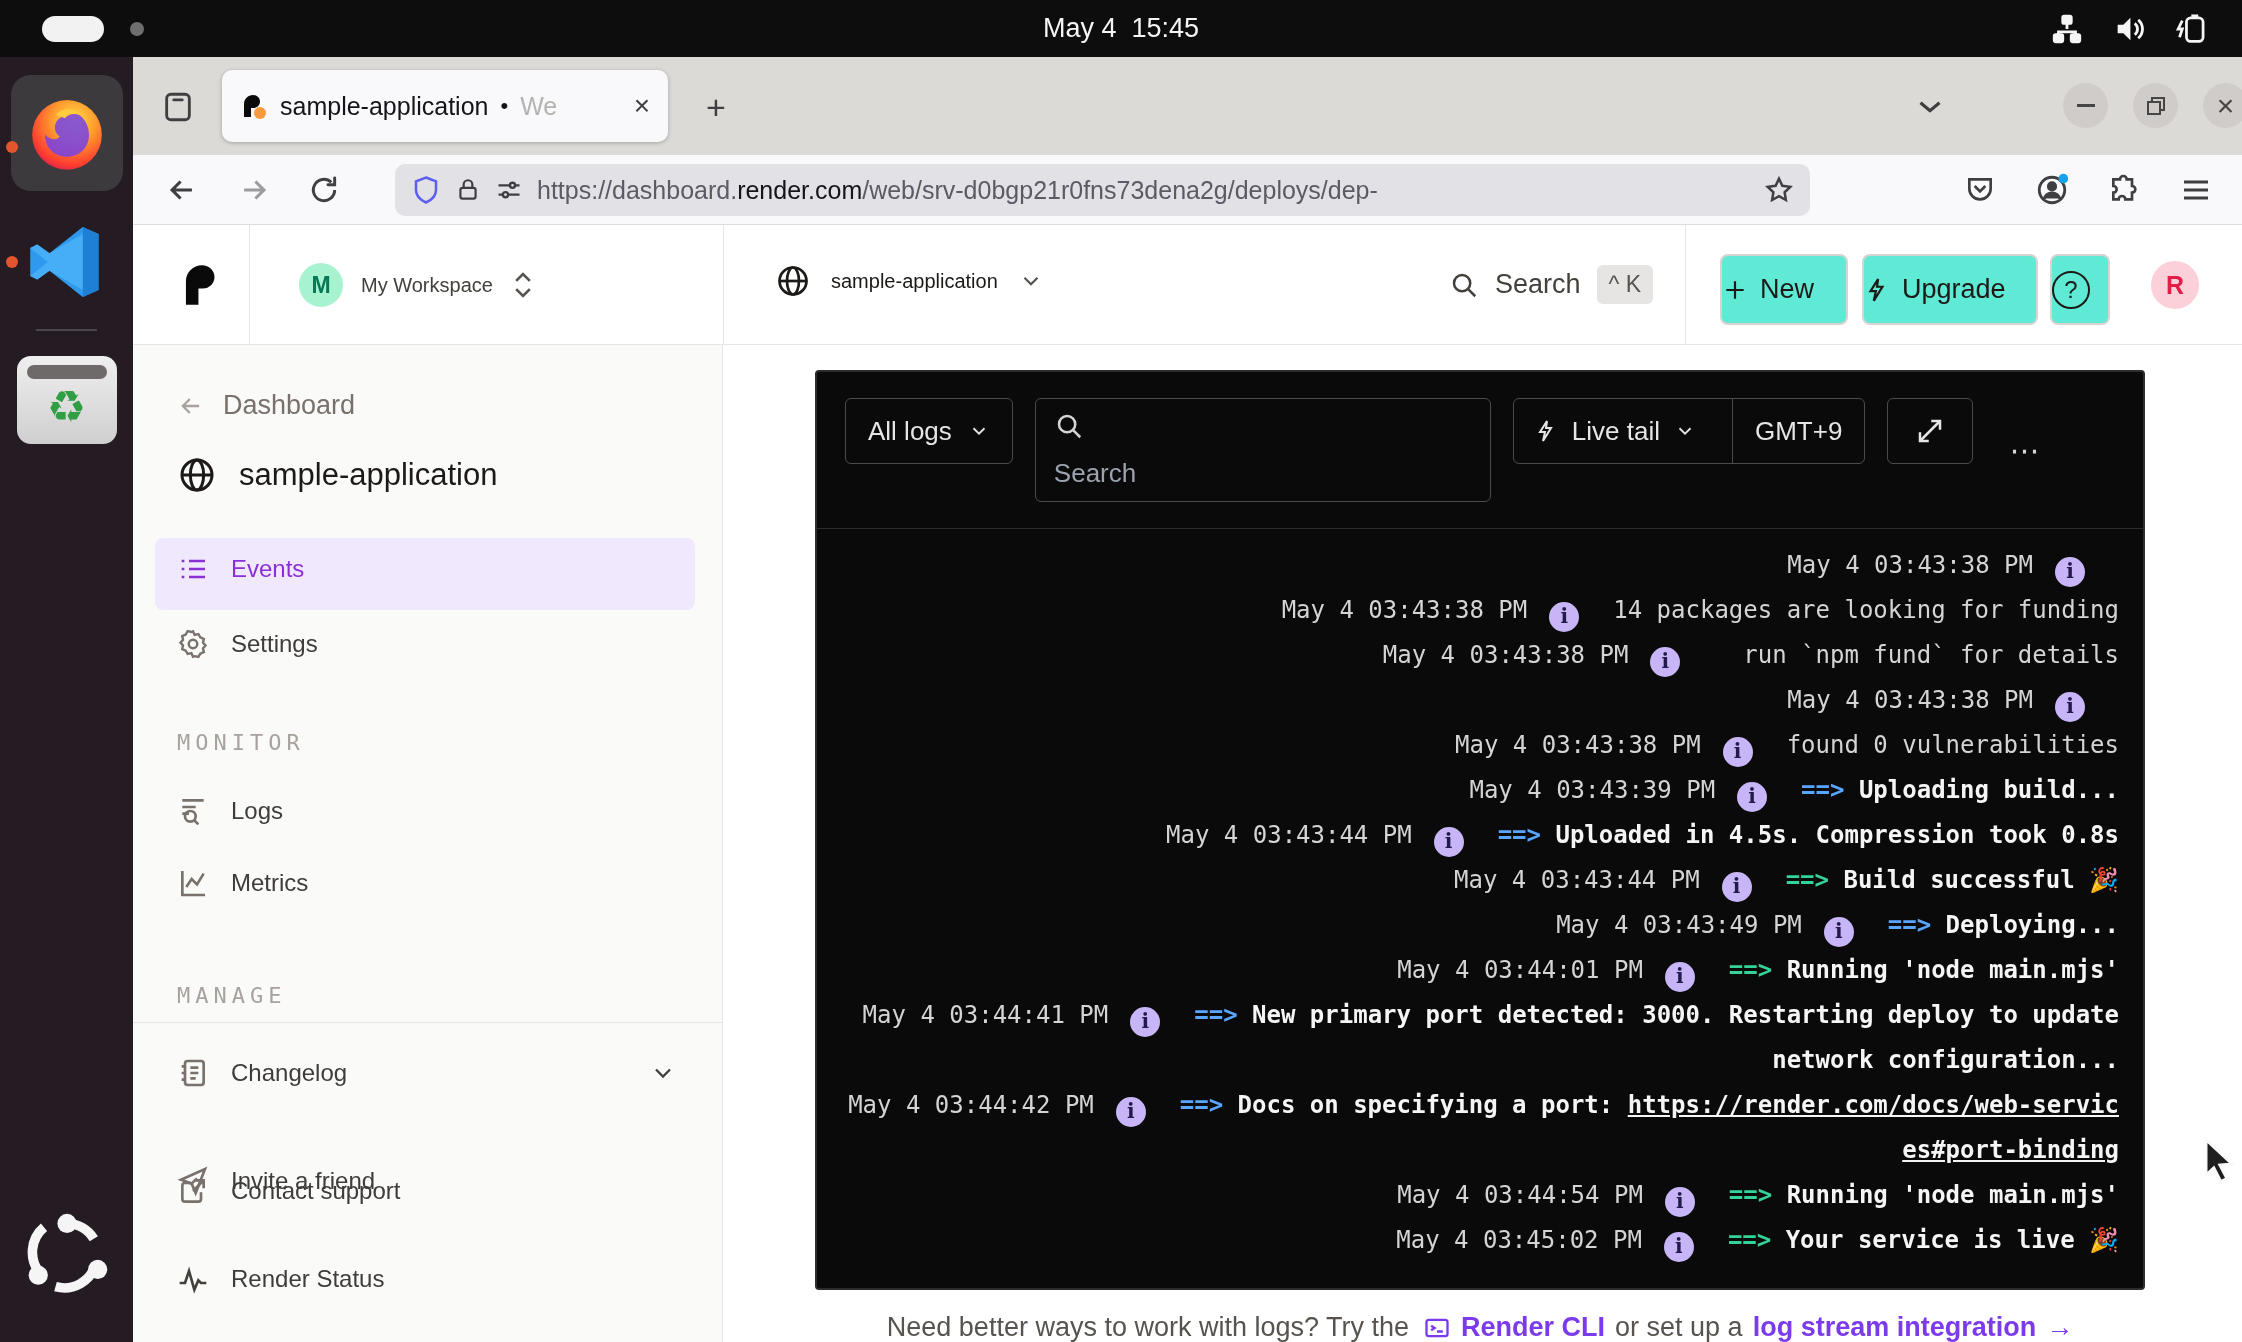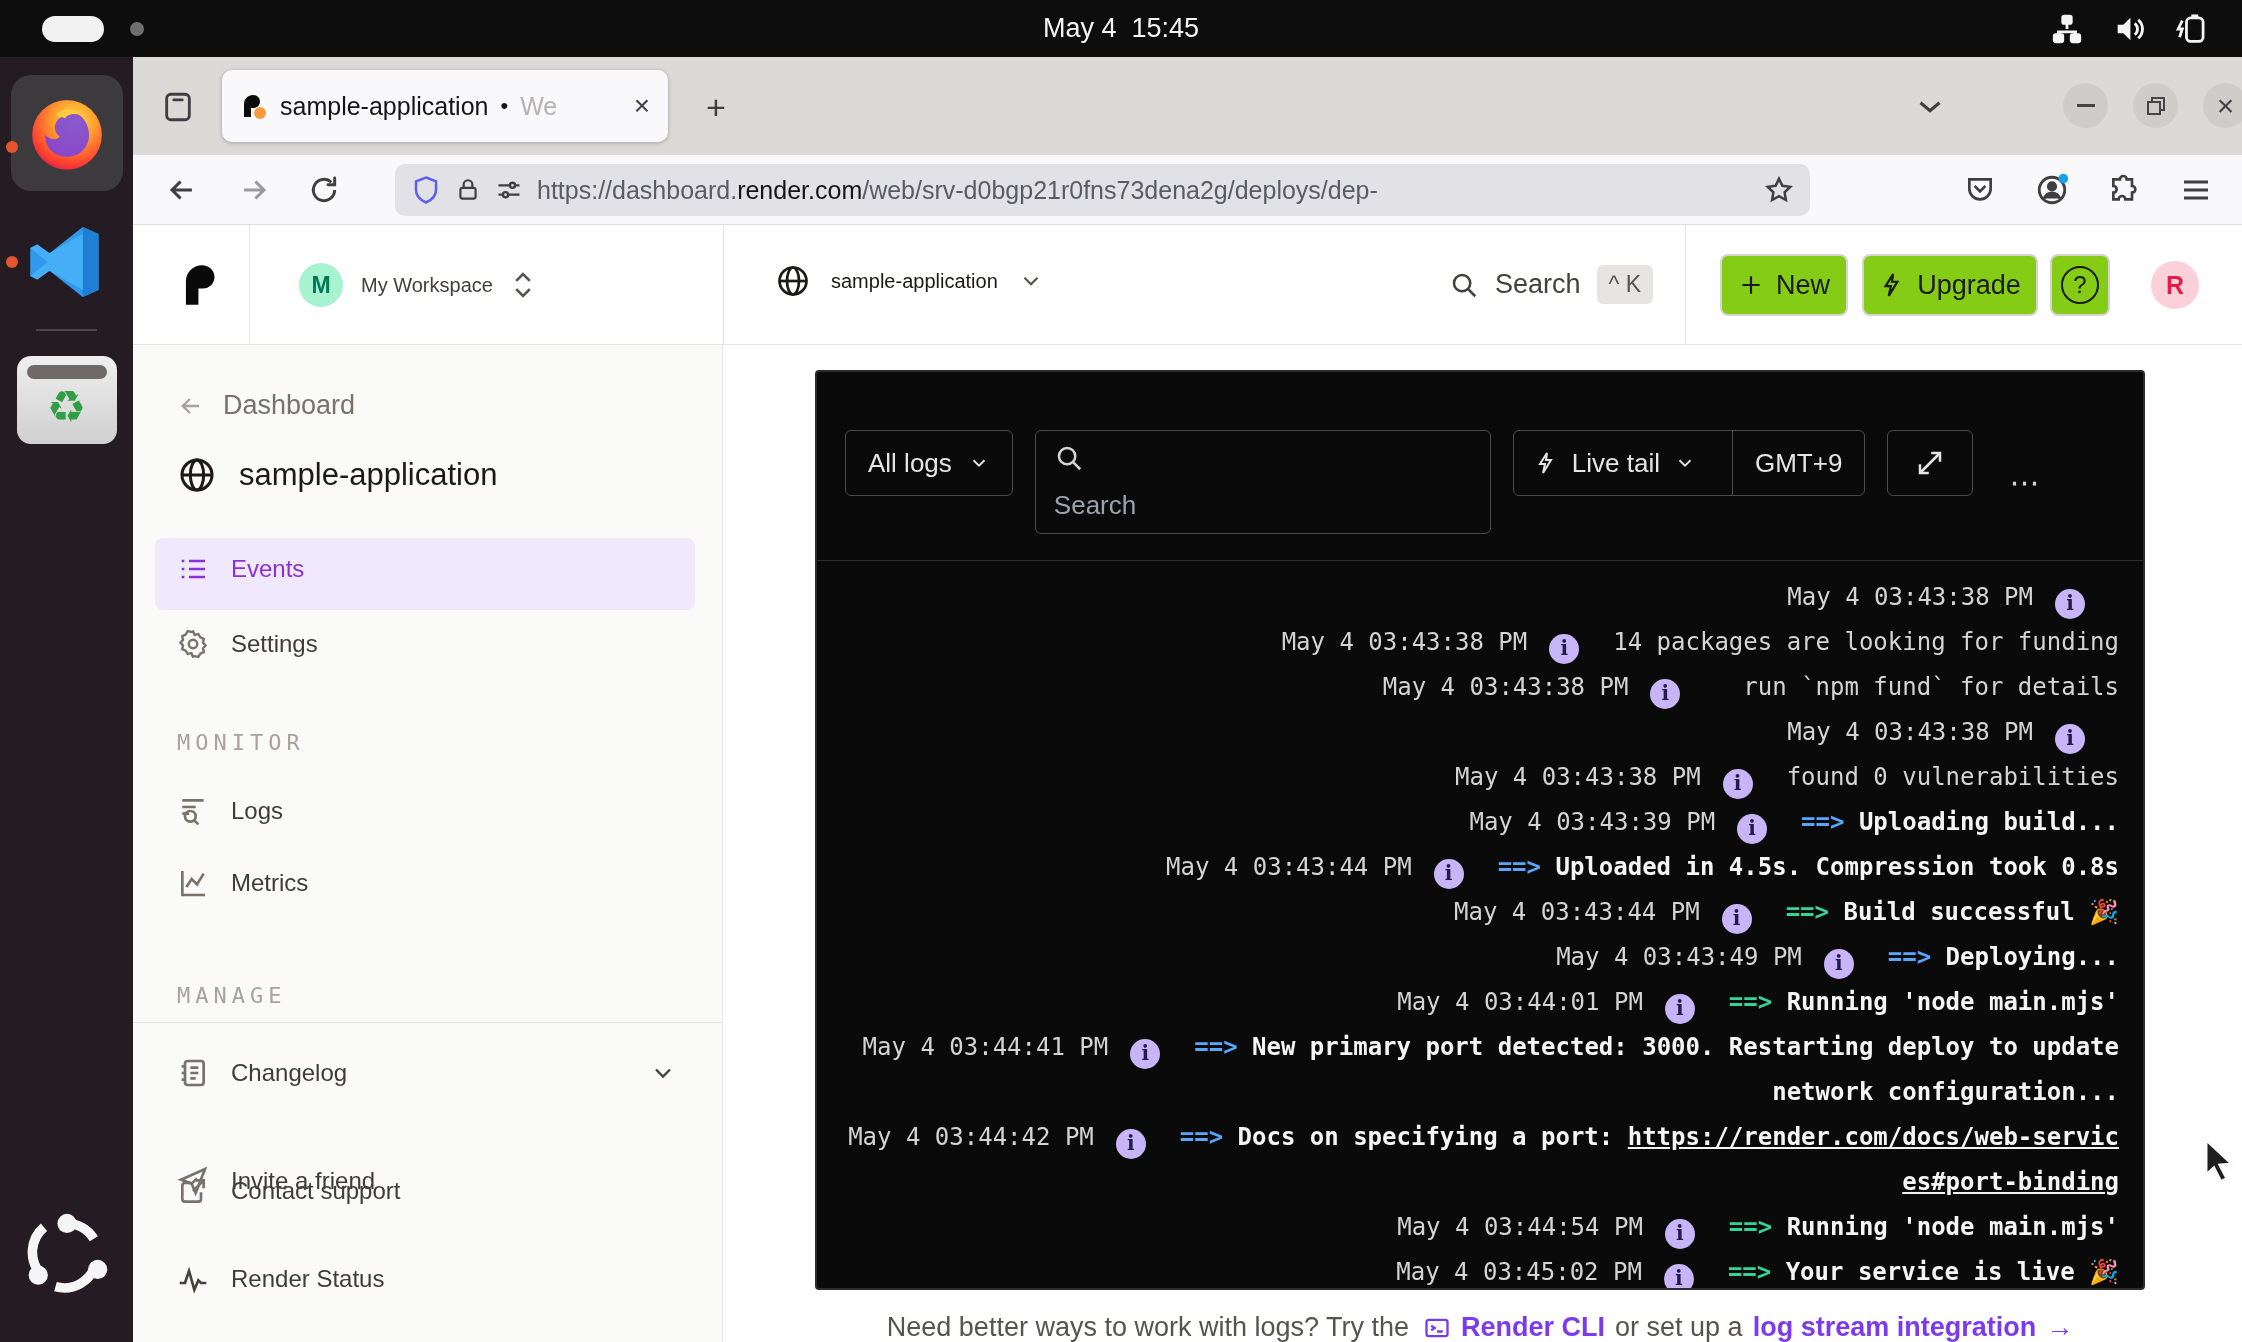--- a/index.html
+++ b/index.html
@@ -54,35 +54,35 @@
   .url-fade { position:absolute; right:0; top:0; bottom:0; width:120px; background:linear-gradient(to right, rgba(226,225,229,0), #e2e1e5); }
 
   
   .page { flex:1; display:flex; flex-direction:column; background:#ffffff; }
   .app-header { height:120px; border-bottom:1px solid #e7e5e4; position:relative; flex:none; background:#fff; }
   .vdiv { position:absolute; top:0; bottom:0; width:1px; background:#e7e5e4; }
   .avatar { border-radius:50%; display:flex; align-items:center; justify-content:center; font-weight:bold; }
   .hdr-item { position:absolute; display:flex; align-items:center; }
   .hdr-text { font-size:20px; color:#44403c; }
   .kbd { background:#e7e5e4; border-radius:6px; padding:6px 12px; font-size:23px; color:#57534e; white-space:pre; }
-  .btn { border:2px solid #d6d3d1; border-radius:8px; background:#84cc16; display:flex; align-items:center; justify-content:center;
-         gap:12px; font-size:27px; color:#1c1917; height:62px; }
+  .btn { border:2px solid #d6d3d1; border-radius:8px; background:#5eead4; display:flex; align-items:center; 
+         gap:12px; font-size:27px; color:#1c1917; height:71px; }
 
   .app-body { flex:1; display:flex; min-height:0; }
   .sidebar { width:590px; flex:none; background:#fafaf9; border-right:1px solid #e7e5e4; position:relative; }
   .side-row { position:absolute; left:44px; display:flex; align-items:center; gap:22px; }
   .side-label { font-size:24px; color:#3f3c39; }
   .section-label { font-family:"DejaVu Sans Mono",monospace; font-size:22px; letter-spacing:5px; color:#a8a29e; }
   .events-hl { position:absolute; left:22px; top:193px; width:540px; height:72px; background:#f0e9fd; border-radius:8px; }
   .side-divider { position:absolute; left:0; right:0; top:677px; height:1px; background:#e7e5e4; }
 
   .main { flex:1; position:relative; min-width:0; }
   .log-panel { position:absolute; left:92px; top:25px; width:1330px; height:920px; background:#0a0a0a;
                border:2px solid #2c2c2c; border-radius:4px; display:flex; flex-direction:column; }
-  .log-toolbar { flex:none; display:flex; align-items:flex-start; gap:22px; padding:26px 28px; border-bottom:1px solid #2c2c2c;margin-top:32px; }
+  .log-toolbar { flex:none; display:flex; align-items:flex-start; gap:22px; padding:26px 28px; border-bottom:1px solid #2c2c2c; }
   .lt-btn { border:1px solid #4b4b4b; border-radius:6px; color:#e5e5e5; display:flex; align-items:center; font-size:26px; height:66px;gap:16px; }
   .filter-btn { padding:0 22px; gap:16px; }
   .search-box { border:1px solid #4b4b4b; border-radius:6px; width:456px; height:104px; padding:12px 18px;
                 display:flex; flex-direction:column; justify-content:space-between; }
   .search-ph { font-size:26px; color:#9ca3af; }
   .tail-group { display:flex; align-items:stretch; padding:0; }
   .tail-left { display:flex; align-items:center; gap:14px; padding:0 20px; }
   .tail-right { display:flex; align-items:center; padding:0 22px; border-left:1px solid #4b4b4b; }
   .expand-btn { width:86px; justify-content:center; }
   .more-btn { color:#d4d4d4; font-size:30px; align-self:center; margin-left:14px; letter-spacing:2px; }

